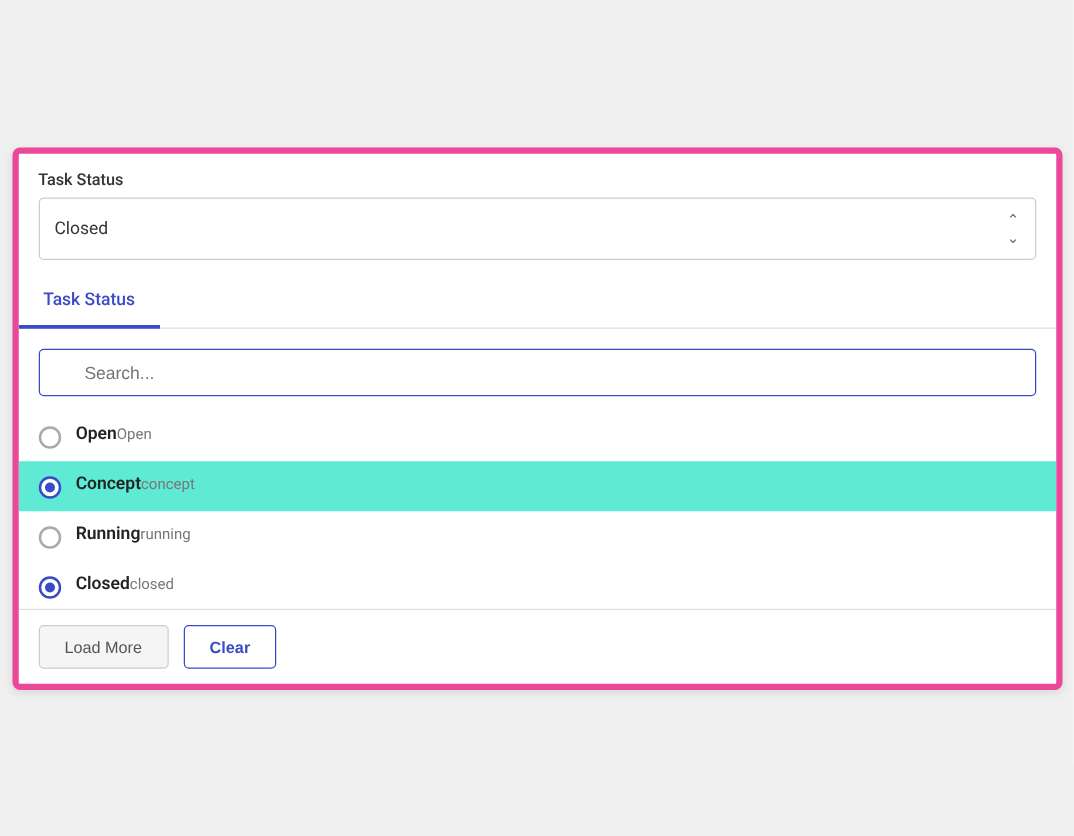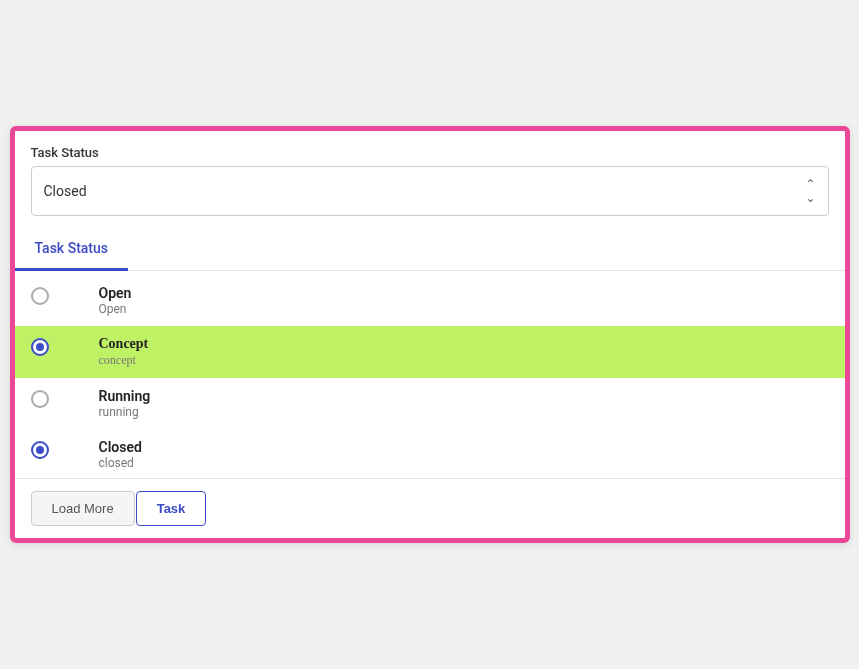--- a/index.html
+++ b/index.html
@@ -105,22 +105,21 @@
     }
 
     .option-item {
       display: flex;
       align-items: flex-start;
       padding: 10px 16px;
       cursor: pointer;
     }
 
     .option-item.selected-highlight {
-      background-color: #bef264;
-      font-family: Liberation Serif, serif;
+      background-color: #5eead4;
     }
 
     .radio-btn {
       width: 18px;
       height: 18px;
       border-radius: 50%;
       border: 2px solid #aaa;
       margin-right: 12px;
       margin-top: 2px;
       flex-shrink: 0;
@@ -137,43 +136,41 @@
     .radio-btn.checked::after {
       content: '';
       width: 8px;
       height: 8px;
       border-radius: 50%;
       background: #3b4bc8;
     }
 
     .option-text {
       display: flex;
-      flex-direction: column;
-      margin-left: 38px;
     }
 
     .option-label {
       font-size: 14px;
       font-weight: 600;
       color: #222;
     }
 
     .option-sublabel {
       font-size: 12px;
       color: #777;
       margin-top: 1px;
     }
 
     .options-wrapper {
       position: relative;
     }
 
     .footer-buttons {
       display: flex;
-      gap: 1px;
+      gap: 12px;
       padding: 12px 16px;
       border-top: 1px solid #e0e0e0;
     }
 
     .btn-load-more {
       padding: 9px 20px;
       border: 1px solid #ccc;
       background: #f5f5f5;
       border-radius: 4px;
       font-size: 13px;
@@ -204,20 +201,31 @@
     <span>Closed</span>
     <span class="dropdown-arrow">⌃<br style="line-height:0.3em">⌄</span>
   </div>
 
   <div class="tabs">
     <div class="tab active">
       <span>Task Status</span>
     </div>
   </div>
 
+  <div class="search-container">
+    <div class="search-wrapper">
+      <span class="search-icon-wrap">
+        <svg width="14" height="14" viewBox="0 0 14 14" fill="none">
+          <circle cx="6" cy="6" r="4.5" stroke="#999" stroke-width="1.5"></circle>
+          <line x1="9.5" y1="9.5" x2="13" y2="13" stroke="#999" stroke-width="1.5" stroke-linecap="round"></line>
+        </svg>
+      </span>
+      <input class="search-box" type="text" value="" placeholder="Search..." style="">
+    </div>
+  </div>
 
   <div class="options-wrapper">
     <div class="options-list">
 
       <div class="option-item">
         <div class="radio-btn"></div>
         <div class="option-text">
           <span class="option-label">Open</span>
           <span class="option-sublabel">Open</span>
         </div>
@@ -247,16 +255,16 @@
           <span class="option-label">Closed</span>
           <span class="option-sublabel">closed</span>
         </div>
       </div>
 
     </div>
   </div>
 
   <div class="footer-buttons">
     <button class="btn-load-more">Load More</button>
-    <button class="btn-clear">Task</button>
+    <button class="btn-clear">Clear</button>
   </div>
 
 </div>
 
 </body></html>

